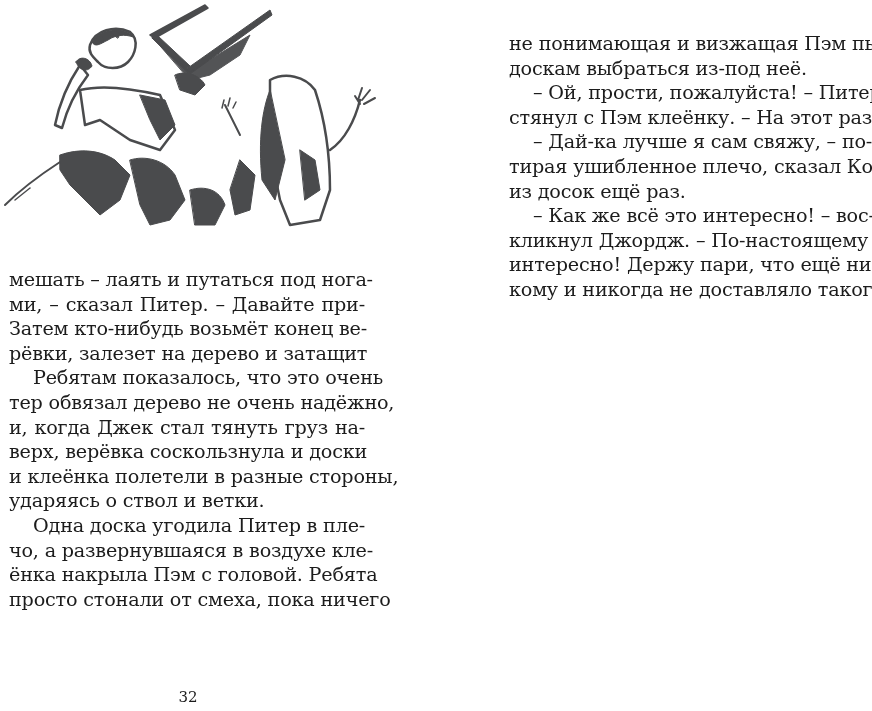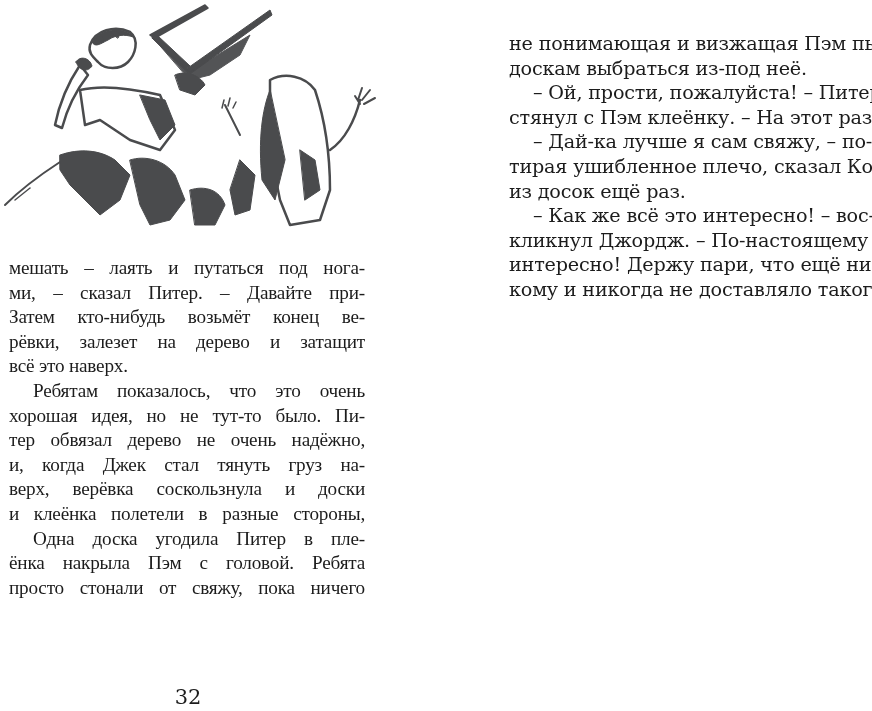--- a/index.html
+++ b/index.html
@@ -21,39 +21,39 @@
       width: 390px; height: 240px;
     }
 
     .column {
       position: absolute;
       width: 356px;
       font-size: 19.2px;
       line-height: 24.6px;
       letter-spacing: -0.2px;
     }
-    .col-left  { left: 9px;   top: 256px; font-family: Liberation Serif, serif; }
+    .col-left  { left: 9px;   top: 268px; }
     .col-right { left: 509px; top: 32px; }
 
     .line {
       display: block;
       white-space: nowrap;
       text-align: justify;
       text-align-last: justify;
       height: 24.6px;
     }
     .line.last { text-align-last: left; }
     .line.indent { padding-left: 24px; }
 
     .page-number {
       position: absolute;
       left: 170px; top: 688px;
       width: 36px;
       text-align: center;
-      font-size: 21px;
+      font-size: 15px;
       line-height: 18px;
     }
   </style>
 </head>
 <body>
 
 <div class="page">
 
   <svg class="illustration" viewBox="0 0 390 240" xmlns="http://www.w3.org/2000/svg">
     <g fill="#4a4b4d" stroke="#4a4b4d" stroke-linecap="round" stroke-linejoin="round">
@@ -92,30 +92,30 @@
       <path d="M5 205 C20 190 40 175 60 162" fill="none" stroke-width="2"></path>
       <path d="M15 200 L30 188" fill="none" stroke-width="1.5"></path>
     </g>
   </svg>
 
   <div class="column col-left">
     <span class="line">мешать – лаять и путаться под нога-</span>
     <span class="line">ми, – сказал Питер. – Давайте при-</span>
     <span class="line">Затем кто-нибудь возьмёт конец ве-</span>
     <span class="line">рёвки, залезет на дерево и затащит</span>
-    <span class="line last">всё это наверх.</span>
     <span class="line indent">Ребятам показалось, что это очень</span>
-    <span class="line">хорошая идея, но не тут-то было. Пи-</span>
     <span class="line">тер обвязал дерево не очень надёжно,</span>
     <span class="line">и, когда Джек стал тянуть груз на-</span>
     <span class="line">верх, верёвка соскользнула и доски</span>
     <span class="line">и клеёнка полетели в разные стороны,</span>
+    <span class="line last">ударяясь о ствол и ветки.</span>
     <span class="line indent">Одна доска угодила Питер в пле-</span>
+    <span class="line">чо, а развернувшаяся в воздухе кле-</span>
     <span class="line">ёнка накрыла Пэм с головой. Ребята</span>
-    <span class="line">просто стонали от свяжу, пока ничего</span>
+    <span class="line">просто стонали от смеха, пока ничего</span>
   </div>
 
   <div class="column col-right">
     <span class="line">не понимающая и визжащая Пэм пы-</span>
     <span class="line last">доскам выбраться из-под неё.</span>
     <span class="line indent">– Ой, прости, пожалуйста! – Питер</span>
     <span class="line">стянул с Пэм клеёнку. – На этот раз</span>
     <span class="line indent">– Дай-ка лучше я сам свяжу, – по-</span>
     <span class="line">тирая ушибленное плечо, сказал Ко-</span>
     <span class="line last">из досок ещё раз.</span>

